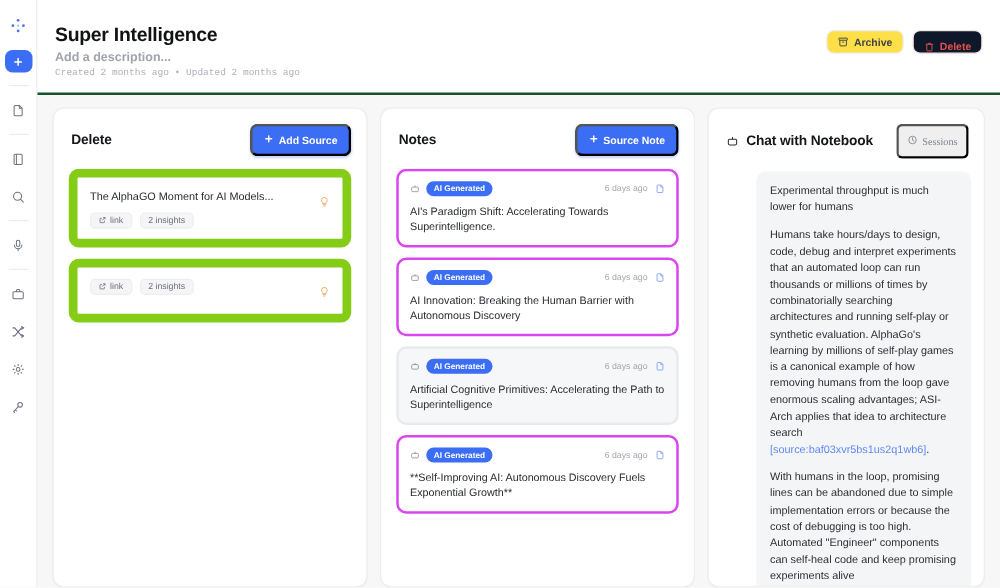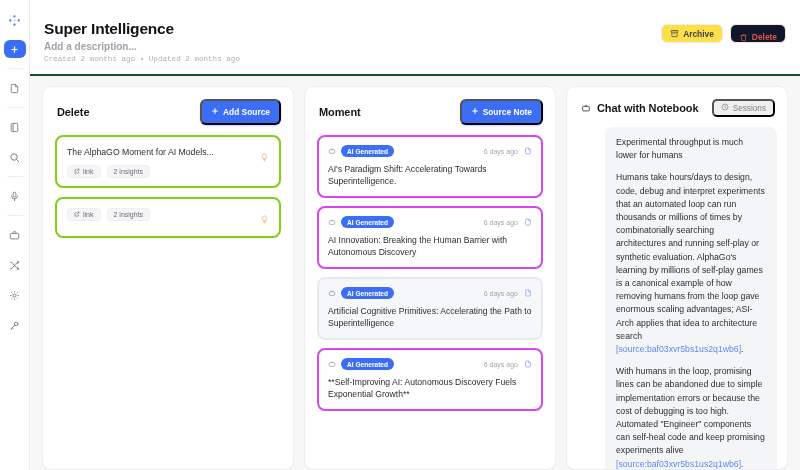--- a/index.html
+++ b/index.html
@@ -94,30 +94,31 @@
   .btn-primary {
     display: inline-flex; align-items: center; gap: 4px;
     height: 26px; padding: 0 9px;
     background: #3b6ef5; color: #ffffff;
     border-radius: 6px; font-size: 8.4px; font-weight: bold;
     white-space: nowrap;
     box-shadow: 0 1px 2px rgba(59,110,245,0.30);
   }
   .btn-ghost {
     display: inline-flex; align-items: center; gap: 4px;
-    height: 18px; padding: 0 7px;
+    height: 28px; padding: 0 7px;
     color: #7d818a; font-size: 8.2px; border-radius: 5px;
     white-space: nowrap;
+    font-family: Liberation Serif, serif;
   }
 
   .panel-body { flex: 1; overflow: hidden; padding: 0 12px 12px 12px; }
 
   
   .src-card {
-    border: 2px solid #84cc16; border-radius: 8px;
+    border: 7px solid #84cc16; border-radius: 8px;
     padding: 9px 10px 8px 10px; margin-bottom: 9px;
     display: flex; justify-content: space-between; gap: 12px;
     background: #fff;
   }
   .src-title { font-size: 8.7px; color: #2b2d33; line-height: 12px; margin-bottom: 7px; }
   .badge-row { display: flex; gap: 6px; }
   .badge {
     display: inline-flex; align-items: center; gap: 3px;
     height: 13px; padding: 0 6px;
     background: #f5f5f7; border: 1px solid #eeeef1;
@@ -331,21 +332,21 @@
                 <path d="M9 18h6M10 21h4M12 2.5a6 6 0 0 0-3.5 10.9V16h7v-2.6A6 6 0 0 0 12 2.5z"></path>
               </svg>
             </span>
           </div>
 
         </div>
       </section>
 
       <section class="panel panel-notes">
         <div class="panel-head">
-          <div class="panel-title">Moment</div>
+          <div class="panel-title">Notes</div>
           <button class="btn-primary">
             <span>
               <svg width="8" height="8" viewBox="0 0 24 24" fill="none" stroke="currentColor" stroke-width="3.4" stroke-linecap="round">
                 <path d="M12 5v14M5 12h14"></path>
               </svg>
             </span>
             <span>Source Note</span>
           </button>
         </div>
 

